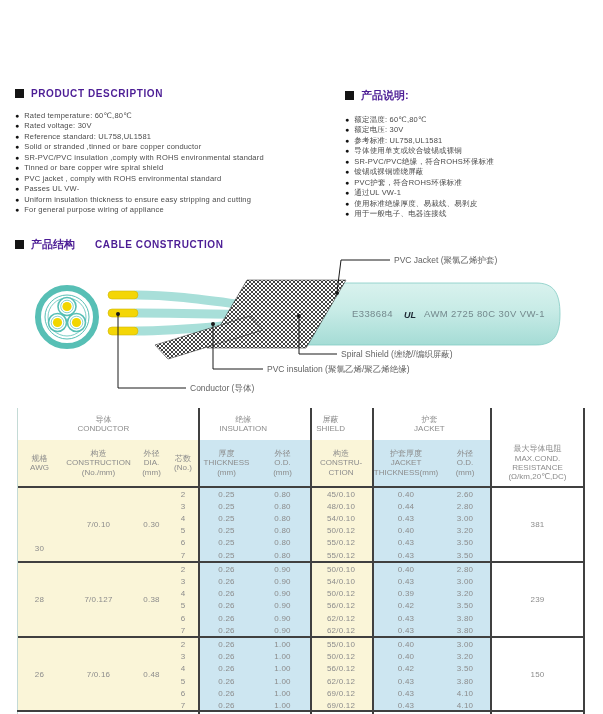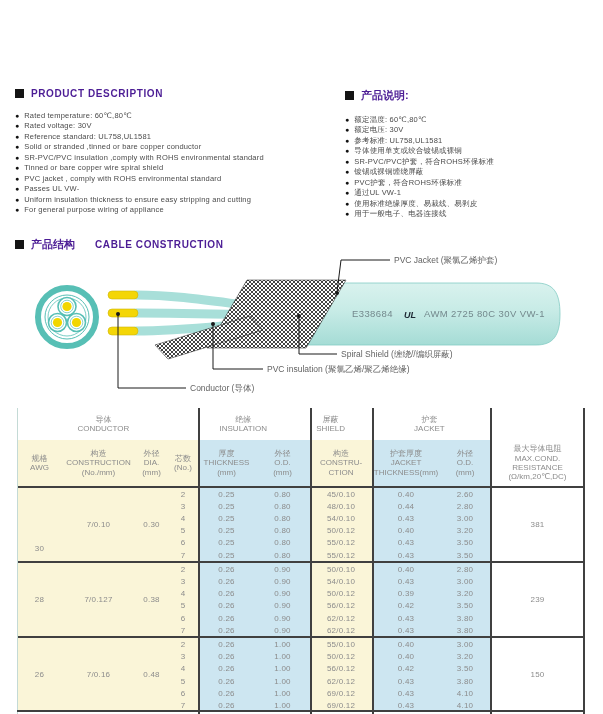--- a/index.html
+++ b/index.html
@@ -112,21 +112,21 @@
         <div class="bullet-row">
           <span class="dot">●</span>
           <span class="btxt">参考标准: UL758,UL1581</span>
         </div>
         <div class="bullet-row">
           <span class="dot">●</span>
           <span class="btxt">导体使用单支或绞合镀锡或裸铜</span>
         </div>
         <div class="bullet-row">
           <span class="dot">●</span>
-          <span class="btxt">SR-PVC/PVC护套，符合ROHS环保标准</span>
+          <span class="btxt">SR-PVC/PVC绝缘，符合ROHS环保标准</span>
         </div>
         <div class="bullet-row">
           <span class="dot">●</span>
           <span class="btxt">镀锡或裸铜缠绕屏蔽</span>
         </div>
         <div class="bullet-row">
           <span class="dot">●</span>
           <span class="btxt">PVC护套，符合ROHS环保标准</span>
         </div>
         <div class="bullet-row">

